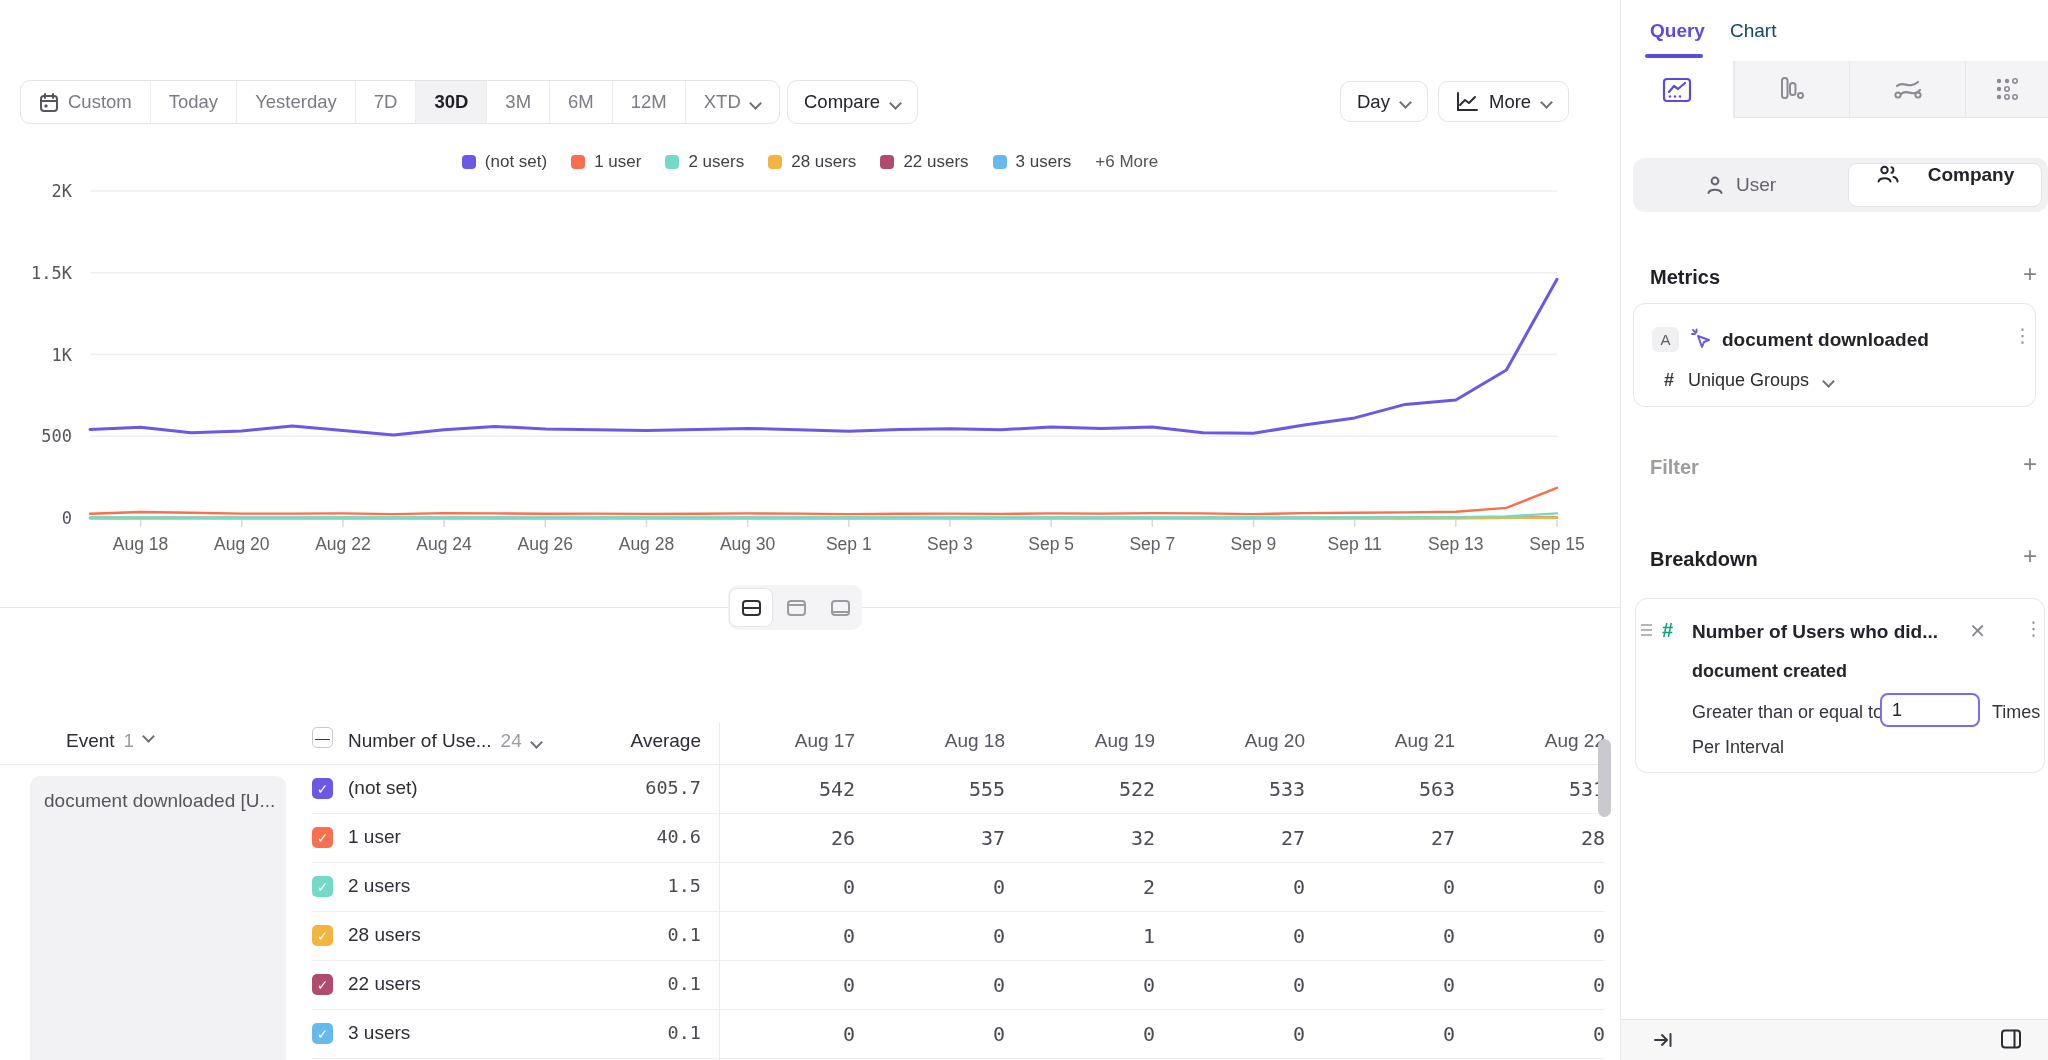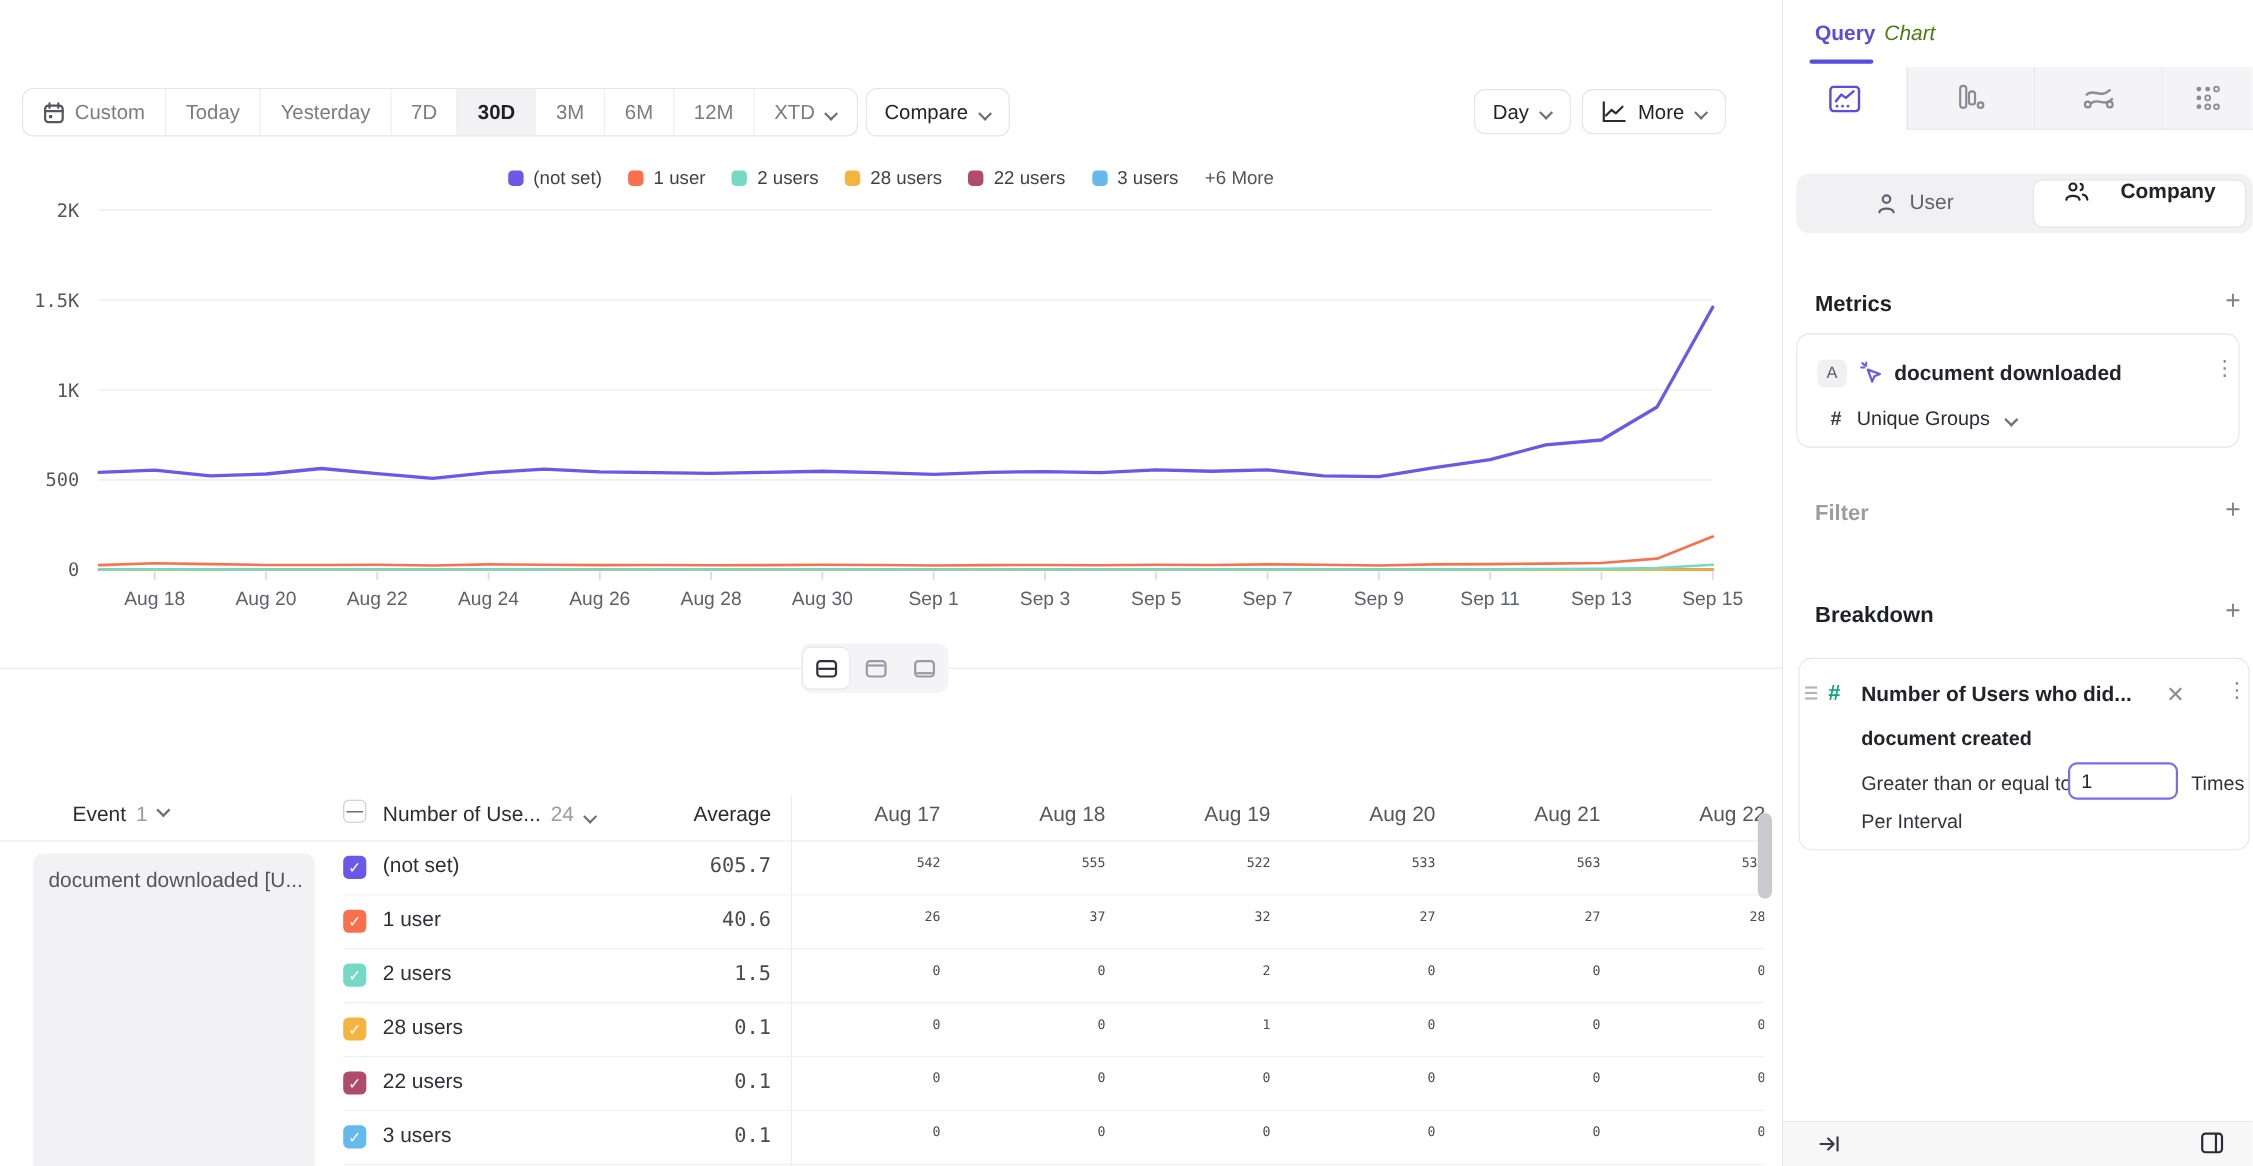--- a/index.html
+++ b/index.html
@@ -64,34 +64,34 @@
 
   .tbody { position:absolute; left:0; top:765px; width:1604px; height:295px; overflow:hidden; }
   .trow { position:relative; height:49px; }
   .trow .rowline { position:absolute; left:312px; right:0; bottom:0; height:1px; background:#efeff2; }
   .row-check { position:absolute; left:312px; top:13px; width:21px; height:21px; border-radius:5px;
     display:flex; align-items:center; justify-content:center; color:#fff; font-size:14px; }
   .row-label { position:absolute; left:348px; top:12px; font-size:19px; color:#2e2e38; }
   .row-avg { position:absolute; left:560px; top:12px; width:141px; text-align:right;
     font-family:"DejaVu Sans Mono", monospace; font-size:18.5px; color:#4a4a52; }
   .row-cell { position:absolute; top:12px; width:124px; text-align:right;
-    font-family:"DejaVu Sans Mono", monospace; font-size:12px; color:#4a4a52; }
+    font-family:"DejaVu Sans Mono", monospace; font-size:20px; color:#4a4a52; }
 
   .event-pill { position:absolute; left:30px; top:776px; width:256px; height:400px; background:#f2f2f4;
     border-radius:10px; padding:14px 14px; font-size:19px; color:#55555e; white-space:nowrap;
     overflow:hidden; z-index:2; }
   .scroll-thumb { position:absolute; left:1598px; top:739px; width:13px; height:78px; border-radius:7px;
     background:#c9c9cf; z-index:3; }
 
   
   .panel-border { position:absolute; left:1620px; top:0; width:1px; height:1060px; background:#e7e7ea; }
   .panel { position:absolute; left:1621px; top:0; width:427px; height:874px; background:#fff; }
   .tab { position:absolute; top:20px; font-size:19px; cursor:pointer; }
   .tab.query { left:29px; color:#5b4ce0; font-weight:bold; }
-  .tab.chart { left:92px; color:#4d7c0f;font-style:italic; }
+  .tab.chart { left:109px; color:#0c4a6e; }
   .tab-underline { position:absolute; left:24px; top:54px; width:58px; height:4px; border-radius:2px; background:#5b4ce0; }
 
   .iconbar { position:absolute; left:0; top:61px; width:427px; height:57px; display:flex; }
   .ib-cell { display:flex; align-items:center; justify-content:center; border-bottom:1px solid #e7e7ea;
     background:#f4f4f6; border-left:1px solid #e7e7ea; }
   .ib-cell.active { background:#fff; border-bottom:none; border-left:none; border-right:1px solid #e7e7ea; }
 
   .entity-toggle { position:absolute; left:12px; top:158px; width:415px; height:54px; background:#f1f1f3;
     border-radius:12px; }
   .seg-user { position:absolute; left:0; top:0; width:215px; height:54px; display:flex; align-items:center;

